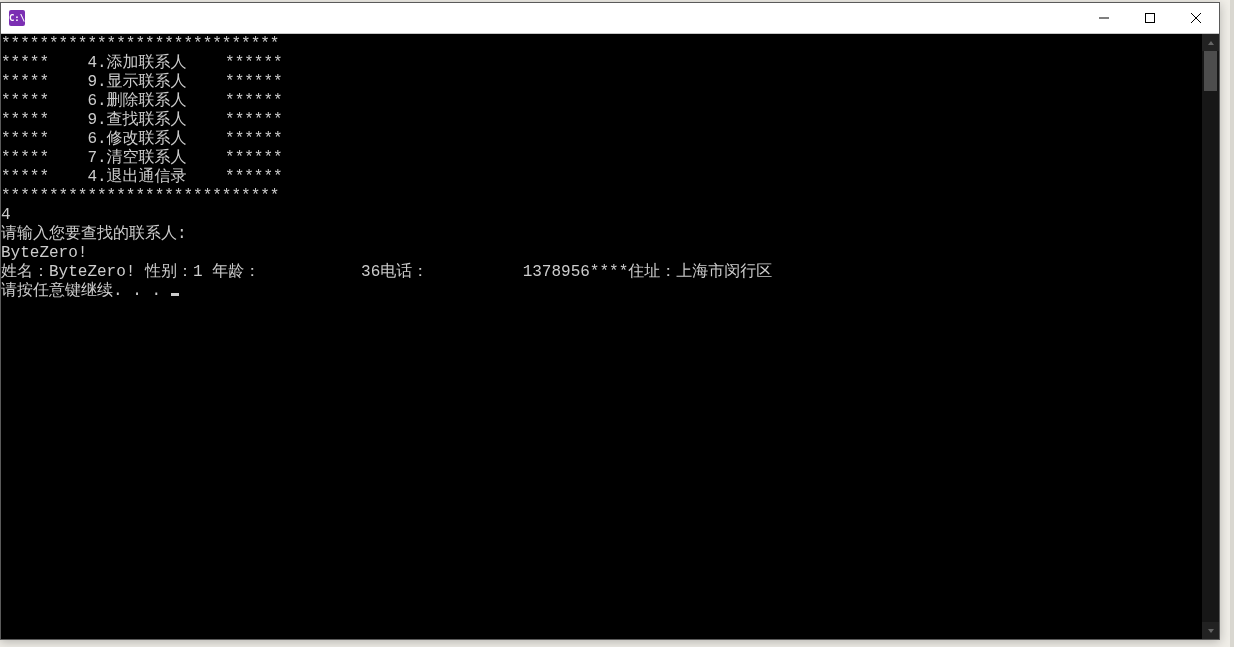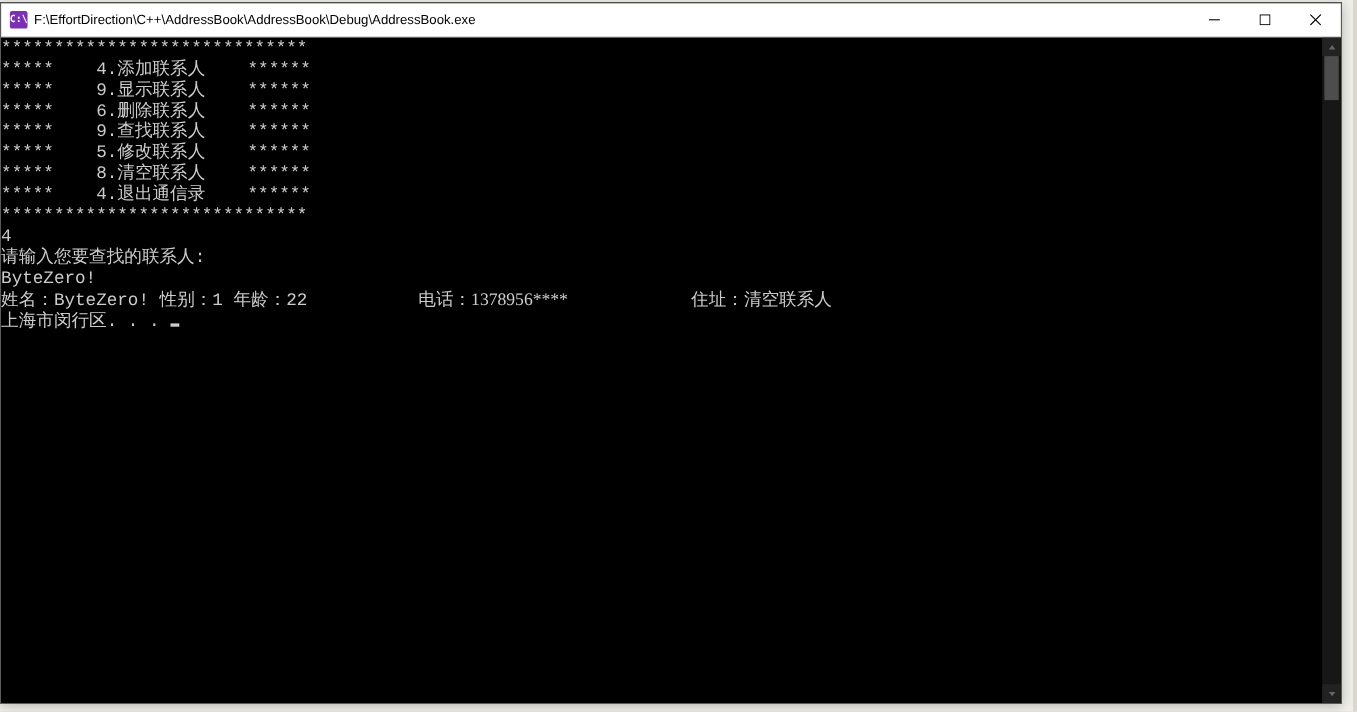--- a/index.html
+++ b/index.html
@@ -37,33 +37,32 @@
   }
   .sb-btn.top{top:0;}
   .sb-btn.bottom{bottom:0;}
   .sb-btn svg{width:8px;height:8px;fill:#666;}
   .sb-thumb{position:absolute;left:2px;top:17px;width:13px;height:40px;background:#4d4d4d;}
   .cursor{
     display:inline-block;width:8px;height:3px;background:#cccccc;vertical-align:baseline;
     margin-bottom:-1px;animation:blink 1s steps(1) infinite;
   }
   @keyframes blink{50%{opacity:0;}}
-  .info-row span{display:inline-block;}
+  .info-row span{display:inline-block;text-align:right;}
 </style>
 </head>
 <body>
 
 <div class="desktop">
   <div class="shadow-line"></div>
 
   <div class="window">
 
     <div class="titlebar">
       <div class="app-icon">C:\</div>
-      <div class="title-text">F:\EffortDirection\C++\AddressBook\AddressBook\Debug\AddressBook.exe</div>
       <div class="title-spacer"></div>
       <div class="win-btn">
         <svg viewBox="0 0 10 10">
             <rect x="0" y="4.5" width="10" height="1" fill="#000"></rect>
           </svg>
       </div>
       <div class="win-btn">
         <svg viewBox="0 0 10 10">
             <rect x="0.5" y="0.5" width="9" height="9" fill="none" stroke="#000" stroke-width="1"></rect>
           </svg>
@@ -74,29 +73,29 @@
           </svg>
       </div>
     </div>
 
     <div class="console-wrap">
       <div class="console"><span>*****************************</span>
 <span>*****    4.添加联系人    ******</span>
 <span>*****    9.显示联系人    ******</span>
 <span>*****    6.删除联系人    ******</span>
 <span>*****    9.查找联系人    ******</span>
-<span>*****    5.修改联系人    ******</span>
-<span>*****    8.清空联系人    ******</span>
+<span>*****    6.修改联系人    ******</span>
+<span>*****    7.清空联系人    ******</span>
 <span>*****    4.退出通信录    ******</span>
 <span>*****************************</span>
 <span>4</span>
 <span>请输入您要查找的联系人:</span>
 <span>ByteZero!</span>
-<span class="info-row"><span>姓名：</span><span>ByteZero!</span><span> 性别：</span><span>1</span><span> 年龄：</span><span style="width:120px;">22</span><span>电话：</span><span style="width:200px;font-family:Liberation Serif, serif;">1378956****</span><span>住址：</span><span>清空联系人</span></span>
-<span>上海市闵行区. . . </span><span class="cursor"></span></div>
+<span class="info-row"><span>姓名：</span><span>ByteZero!</span><span> 性别：</span><span>1</span><span> 年龄：</span><span style="width:120px;">36</span><span>电话：</span><span style="width:200px;">1378956****</span><span>住址：</span><span>上海市闵行区</span></span>
+<span>请按任意键继续. . . </span><span class="cursor"></span></div>
 
       <div class="scrollbar">
         <div class="sb-btn top">
           <svg viewBox="0 0 8 8">
               <path d="M4 2 L7 6 L1 6 Z"></path>
             </svg>
         </div>
         <div class="sb-thumb"></div>
         <div class="sb-btn bottom">
           <svg viewBox="0 0 8 8">

